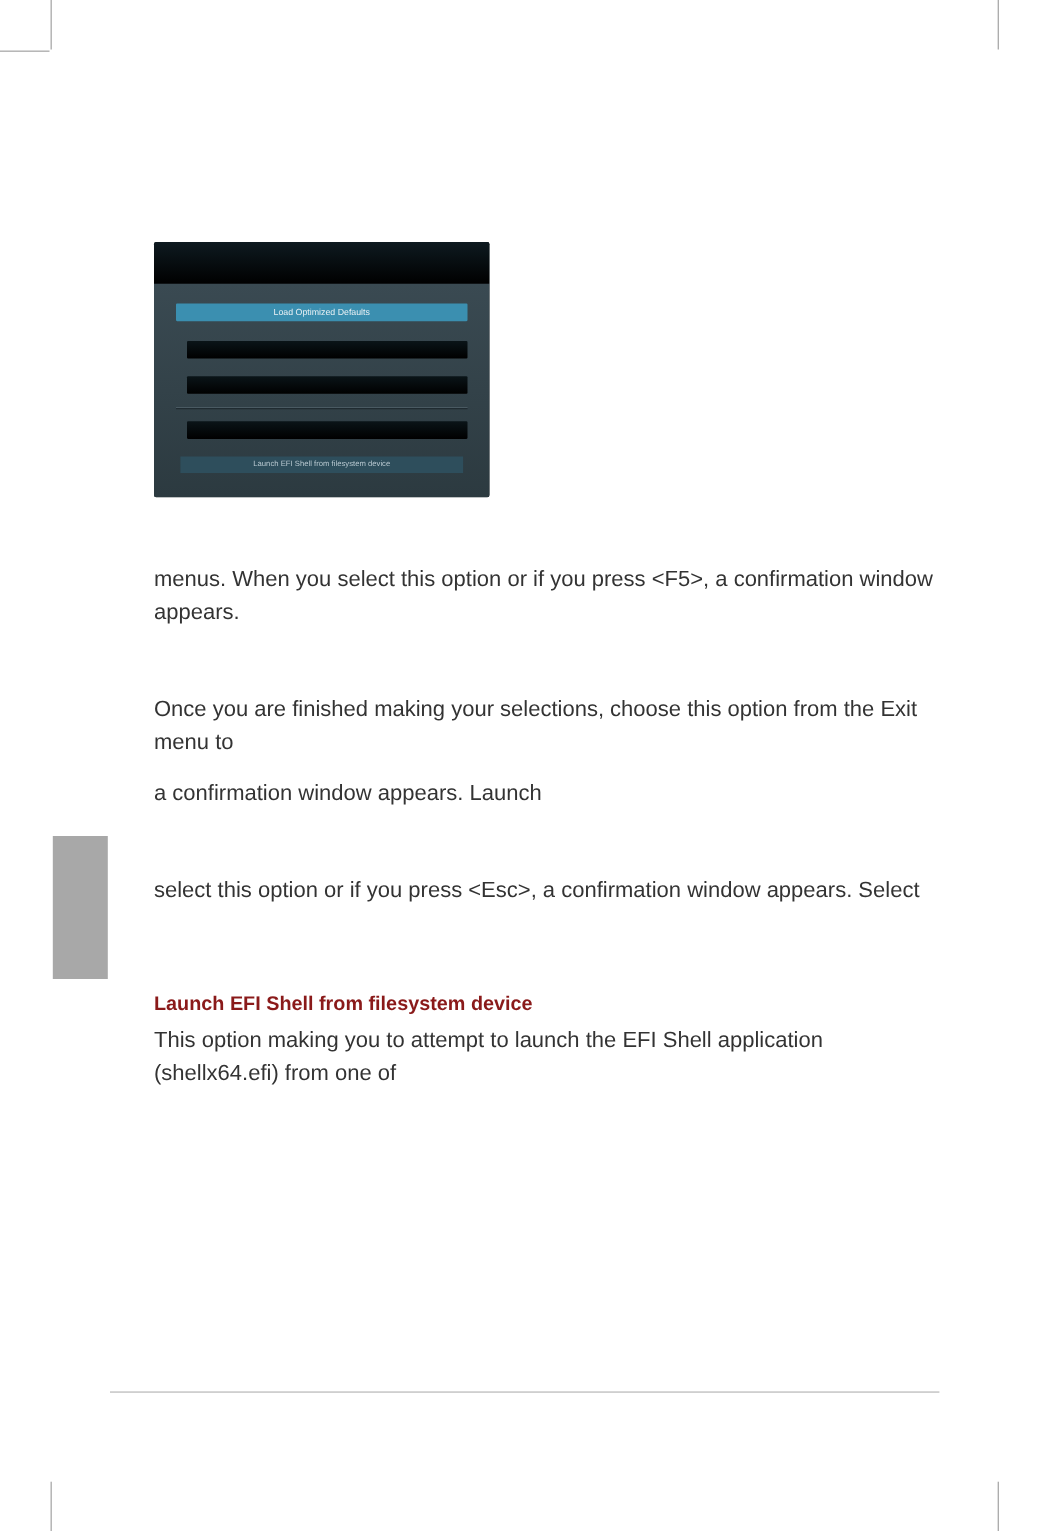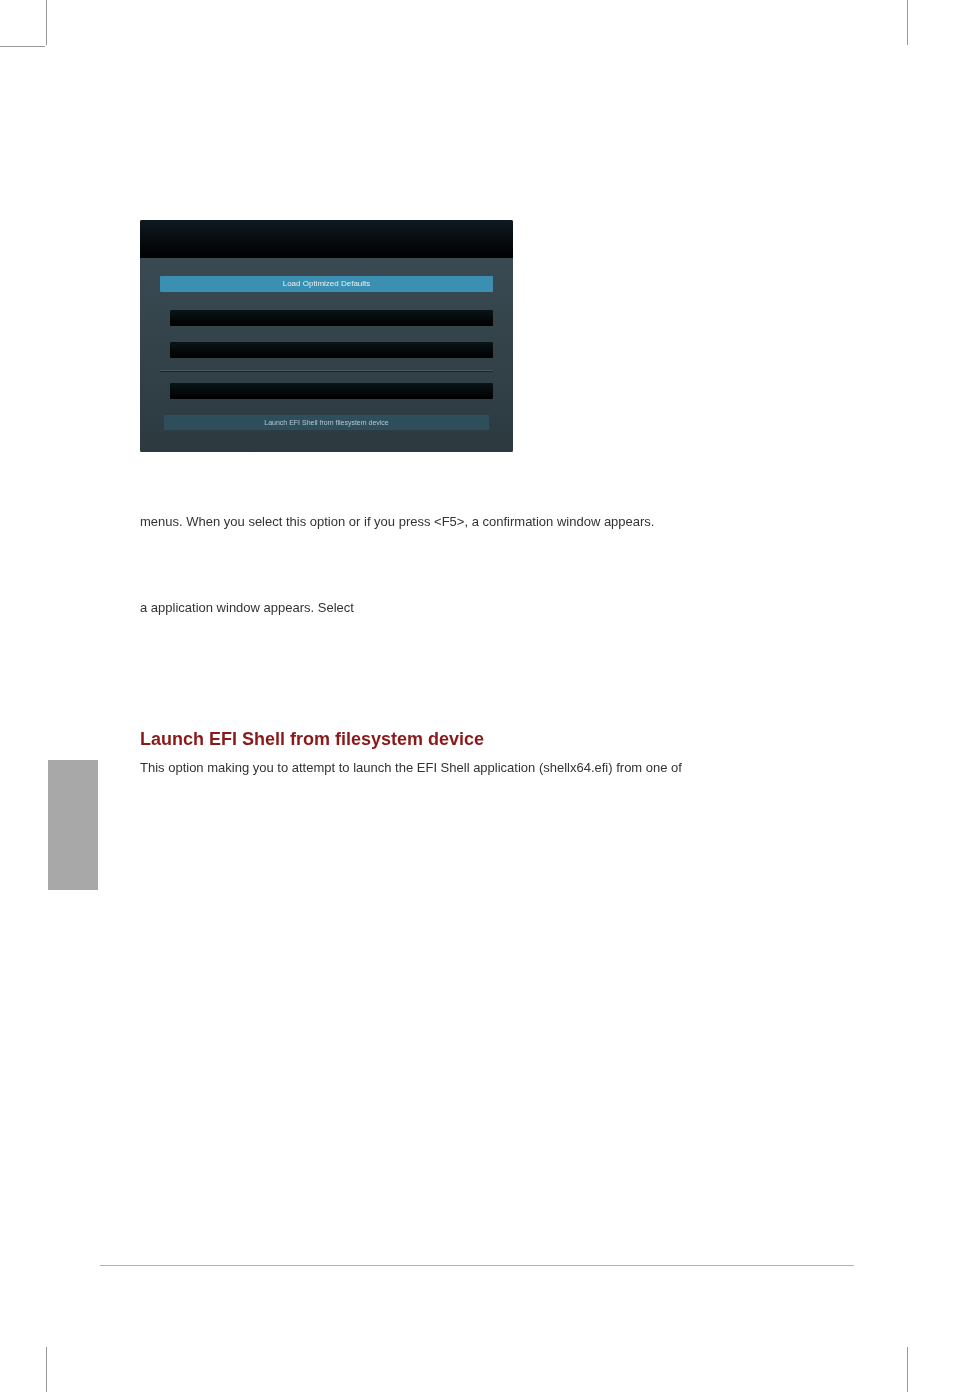--- a/index.html
+++ b/index.html
@@ -31,21 +31,21 @@
 
   .content {
     position: absolute;
     left: 140px;
     top: 220px;
     width: 710px;
   }
 
   
   .bios-box {
-    width: 373px;
+    width: 305px;
     background: #1a2428;
     border-radius: 2px;
     overflow: hidden;
     margin-bottom: 60px;
   }
   .bios-header {
     height: 38px;
     background: linear-gradient(#0e1a20, #000);
   }
   .bios-body {
@@ -84,21 +84,21 @@
     text-align: center;
     height: 15px;
     margin: 0 10px 8px 10px;
   }
 
   
   .section {
     margin-bottom: 24px;
   }
   .body-text {
-    font-size: 13px;
+    font-size: 20px;
     color: #333;
     line-height: 1.5;
     margin-bottom: 8px;
   }
   .heading-red {
     font-size: 18px;
     font-weight: bold;
     color: #8a1a1a;
     margin-bottom: 8px;
   }
@@ -142,26 +142,30 @@
     </div>
   </div>
 
   <div class="section">
     <p class="body-text">menus. When you select this option or if you press &lt;F5&gt;, a confirmation window appears.</p>
   </div>
 
   <div class="gap-md"></div>
 
   <div class="section">
+    <p class="body-text">Once you are finished making your selections, choose this option from the Exit menu to</p>
     <div style="height:8px"></div>
-    <p class="body-text">a application window appears. Select</p>
+    <p class="body-text">a confirmation window appears. Launch</p>
   </div>
 
   <div class="gap-md"></div>
 
+  <div class="section">
+    <p class="body-text">select this option or if you press &lt;Esc&gt;, a confirmation window appears. Select</p>
+  </div>
 
   <div class="gap-lg"></div>
 
   <div class="section">
     <h3 class="heading-red">Launch EFI Shell from filesystem device</h3>
     <p class="body-text">This option making you to attempt to launch the EFI Shell application (shellx64.efi) from one of</p>
   </div>
 
 </div>
 

